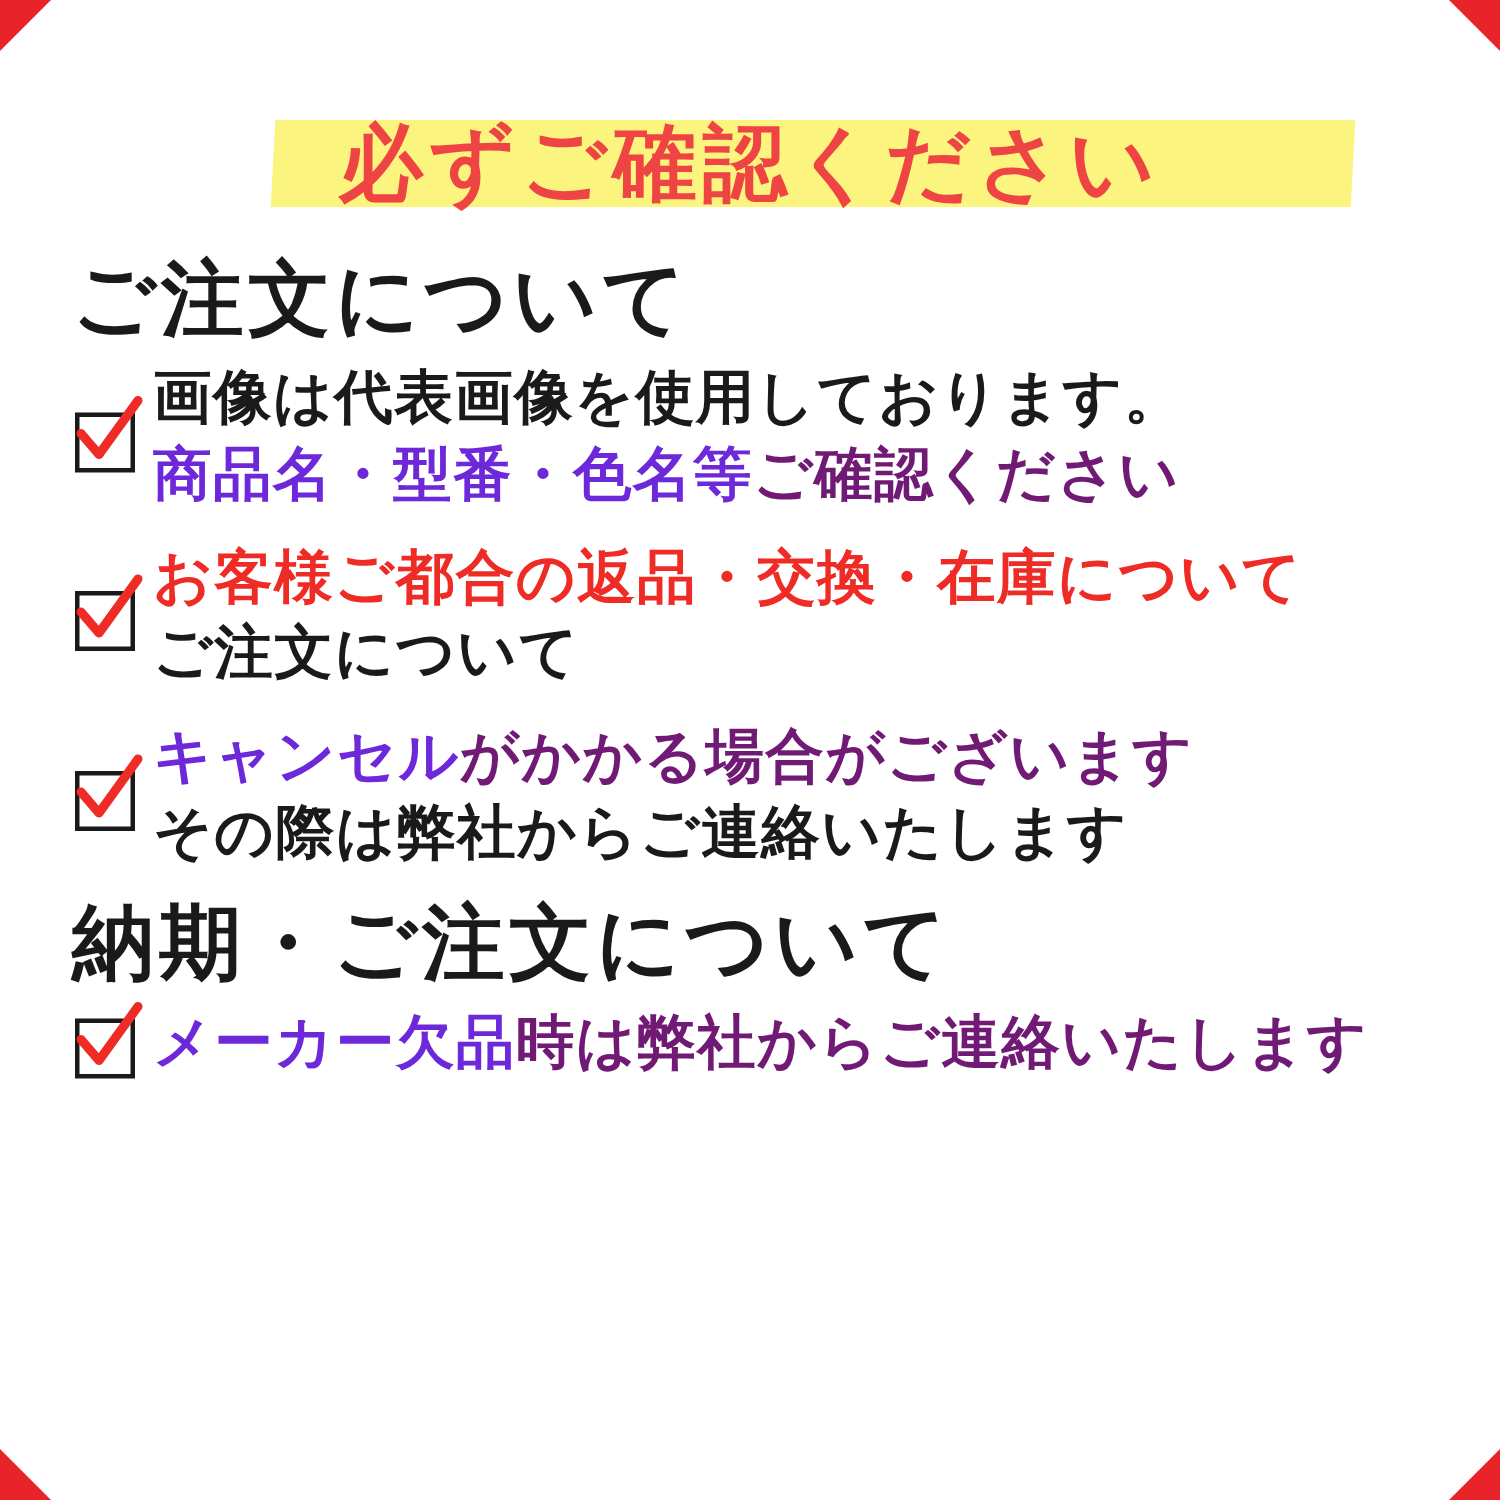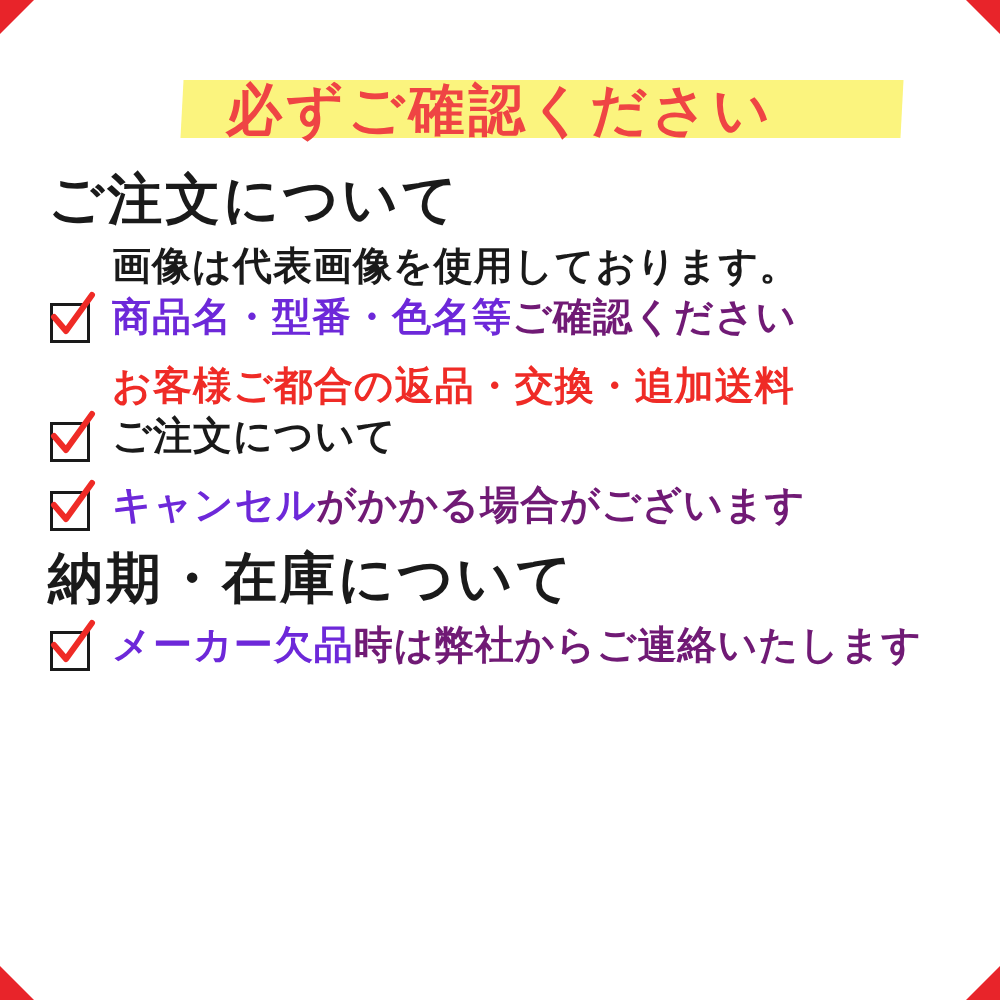--- a/index.html
+++ b/index.html
@@ -91,23 +91,22 @@
     line-height: 1.15;
     margin: 2px 0 10px 4px;
   }
   .section-heading.second {
     margin-top: 16px;
   }
 
   
   .item {
     display: flex;
-    align-items: flex-end;
+    align-items: center;
     margin: 0 0 18px 0;
-    gap: 10px;
   }
   .item.tight {
     margin-bottom: 14px;
   }
   .checkbox {
     flex: 0 0 auto;
     width: 40px;
     height: 40px;
     border: 3px solid #1a1a1a;
     position: relative;
@@ -181,37 +180,38 @@
     </div>
   </div>
 
   <div class="item">
     <span class="checkbox">
       <svg viewBox="0 0 54 54" aria-hidden="true">
         <path d="M10 26 L22 40 L48 4" fill="none" stroke="#ef2b26" stroke-width="6" stroke-linecap="round" stroke-linejoin="round"></path>
       </svg>
     </span>
     <div class="item-lines">
-      <div class="line red">お客様ご都合の返品・交換・追加送料</div>
+      <div class="line red">お客様ご都合の返品・交換・在庫について</div>
       <div class="line">ご注文について</div>
     </div>
   </div>
 
   <div class="item tight">
     <span class="checkbox">
       <svg viewBox="0 0 54 54" aria-hidden="true">
         <path d="M10 26 L22 40 L48 4" fill="none" stroke="#ef2b26" stroke-width="6" stroke-linecap="round" stroke-linejoin="round"></path>
       </svg>
     </span>
     <div class="item-lines">
       <div class="line"><span class="red">キャンセル</span><span class="blk">がかかる場合がございます</span></div>
-    </div>
-  </div>
-
-  <div class="section-heading second">納期・在庫について</div>
+      <div class="line">その際は弊社からご連絡いたします</div>
+    </div>
+  </div>
+
+  <div class="section-heading second">納期・ご注文について</div>
 
 
   <div class="item">
     <span class="checkbox">
       <svg viewBox="0 0 54 54" aria-hidden="true">
         <path d="M10 26 L22 40 L48 4" fill="none" stroke="#ef2b26" stroke-width="6" stroke-linecap="round" stroke-linejoin="round"></path>
       </svg>
     </span>
     <div class="item-lines">
       <div class="line"><span class="red">メーカー欠品</span><span class="blk">時は弊社からご連絡いたします</span></div>

